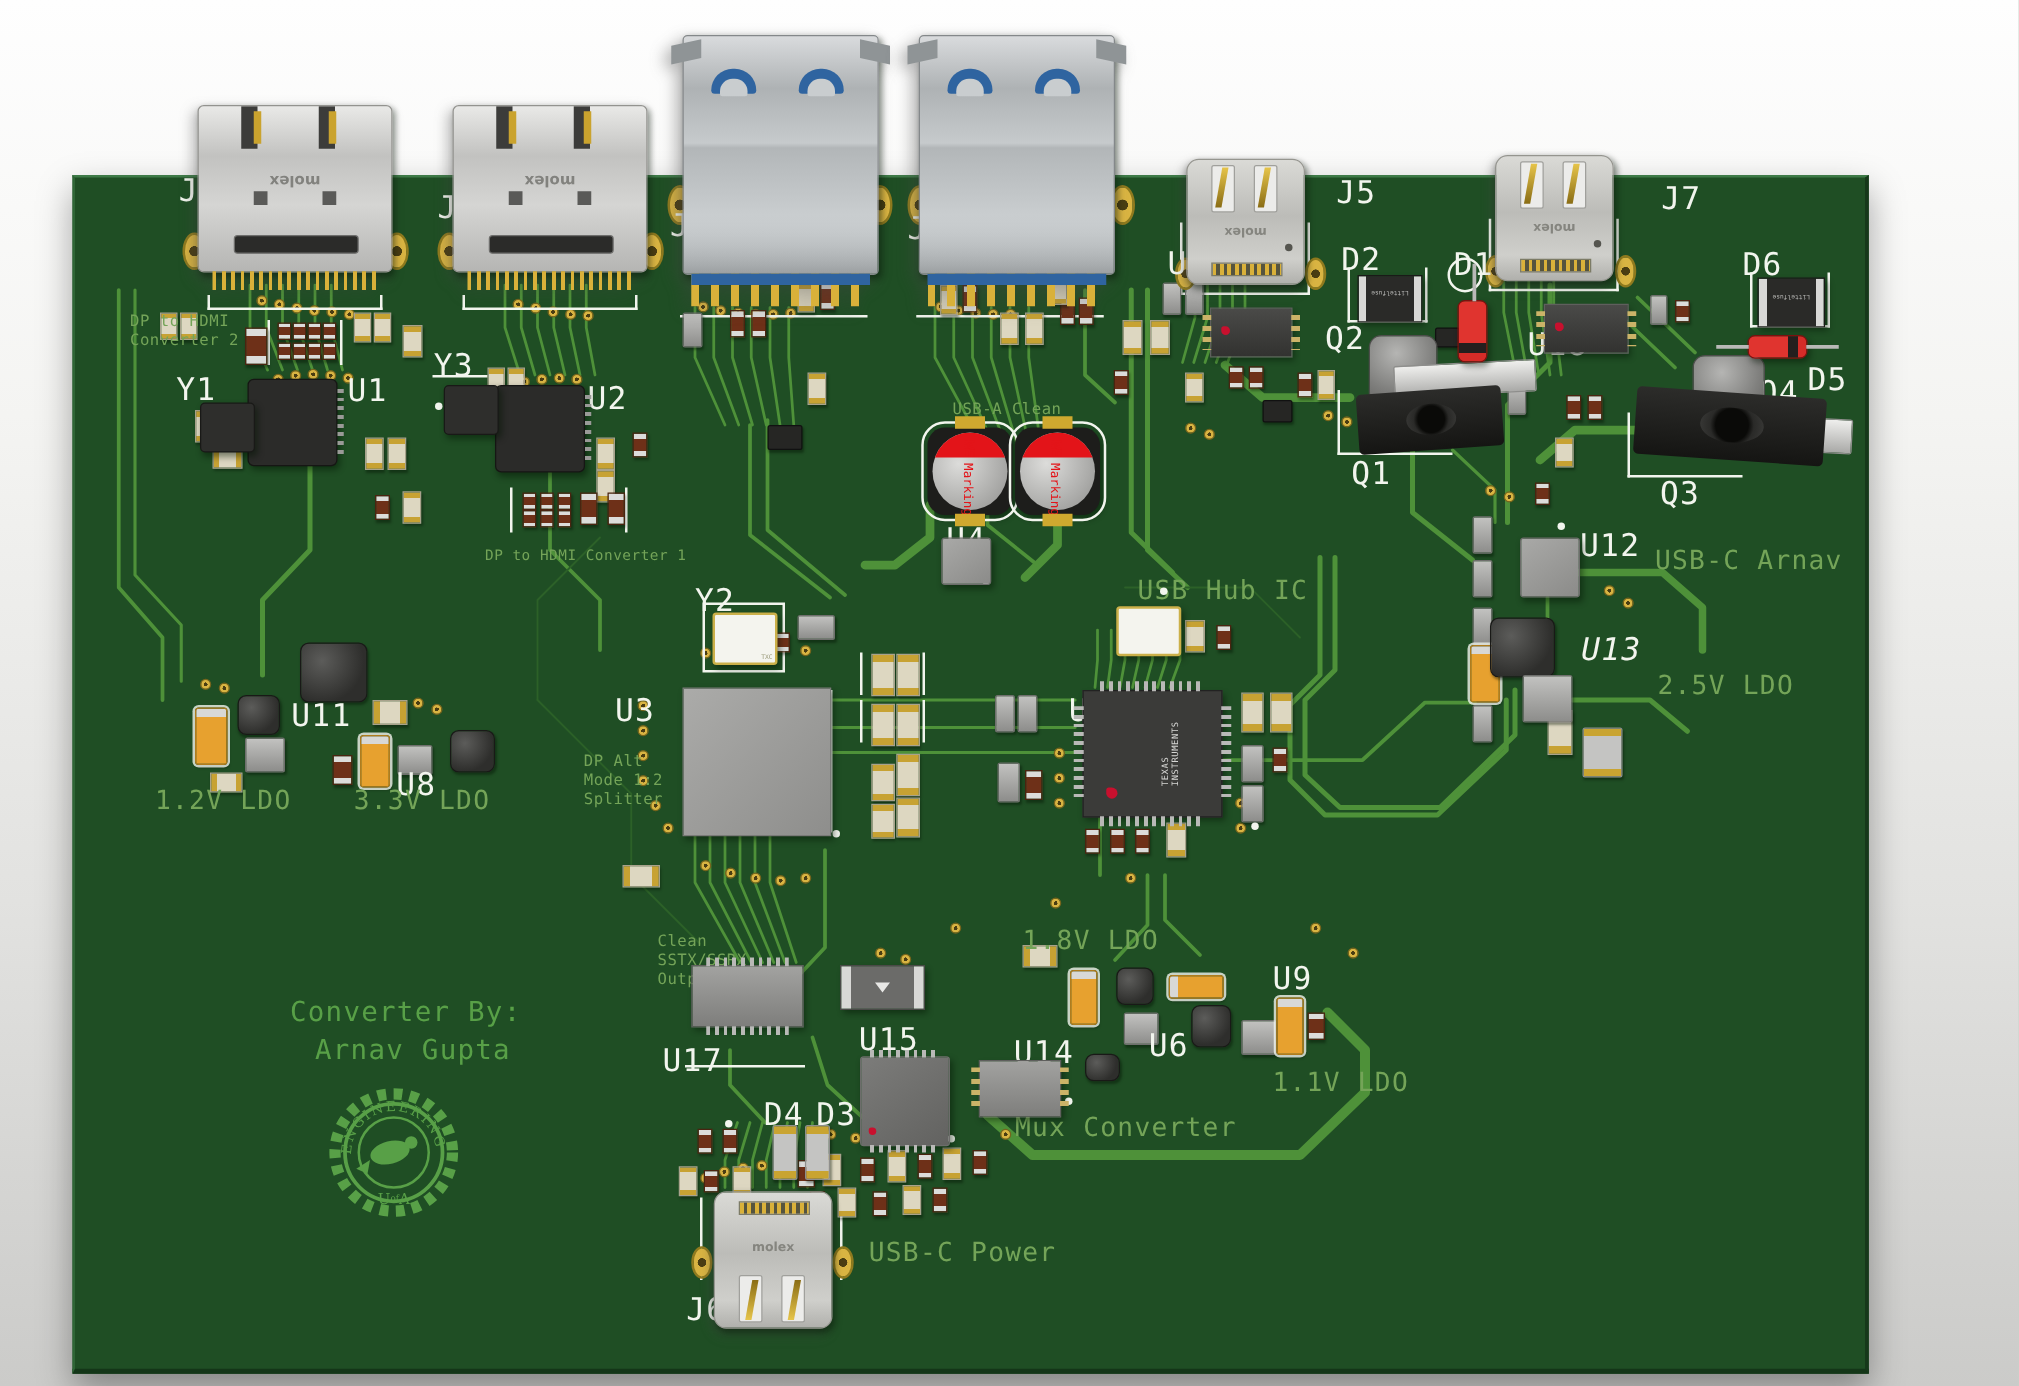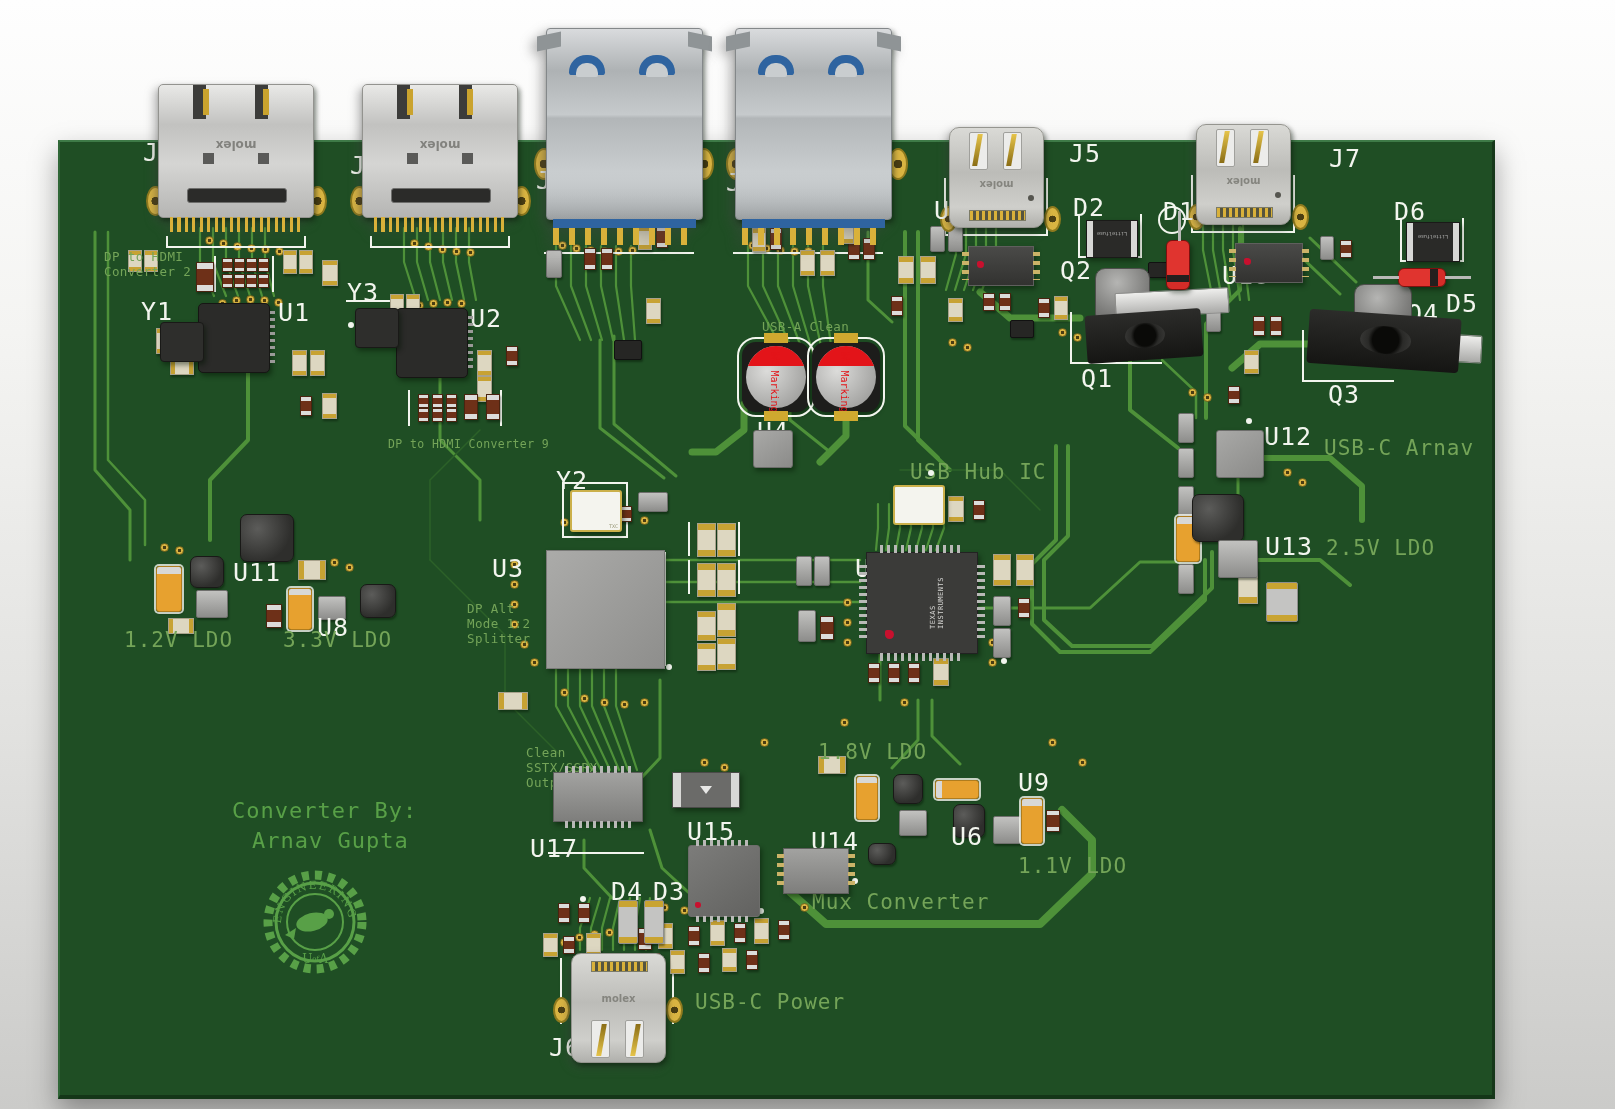--- a/index.html
+++ b/index.html
@@ -381,31 +381,31 @@
     <div class="refdes" style="left: 278px; top: 298px;">U1</div>
     <div class="refdes" style="left: 347px; top: 278px;">Y3</div>
     <div class="refdes" style="left: 470px; top: 304px;">U2</div>
     <div class="refdes" style="left: 757px; top: 417px;">U4</div>
     <div class="refdes" style="left: 556px; top: 466px;">Y2</div>
     <div class="refdes" style="left: 492px; top: 554px;">U3</div>
     <div class="refdes" style="left: 855px; top: 554px;">U5</div>
     <div class="refdes" style="left: 233px; top: 558px;">U11</div>
     <div class="refdes" style="left: 317px; top: 613px;">U8</div>
     <div class="refdes" style="left: 1264px; top: 422px;">U12</div>
-    <div class="refdes" style="left: 1265px; top: 532px;">U13</div>
+    <div class="refdes" style="left: 1265px; top: 505px; font-style: italic;">U13</div>
     <div class="refdes" style="left: 530px; top: 834px;">U17</div>
     <div class="refdes" style="left: 687px; top: 817px;">U15</div>
     <div class="refdes" style="left: 811px; top: 827px;">U14</div>
-    <div class="refdes" style="left: 919px; top: 822px; margin-left: 32px;">U6</div>
+    <div class="refdes" style="left: 919px; top: 822px;">U6</div>
     <div class="refdes" style="left: 1018px; top: 768px;">U9</div>
     <div class="refdes" style="left: 611px; top: 877px;">D4</div>
     <div class="refdes" style="left: 653px; top: 877px;">D3</div>
     <div class="note" style="left: 104px; top: 250px; font-size: 12.5px; letter-spacing: 0.4px;">DP to HDMI
 Converter 2</div>
-    <div class="note" style="left: 388px; top: 438px; font-size: 11.5px; letter-spacing: 0.4px;">DP to HDMI Converter 9</div>
+    <div class="note" style="left: 388px; top: 438px; font-size: 11.5px; letter-spacing: 0.4px;">DP to HDMI Converter 1</div>
     <div class="note" style="left: 762px; top: 320px; font-size: 12.5px; letter-spacing: 0.4px;">USB-A Clean</div>
     <div class="note" style="left: 910px; top: 460px; font-size: 21px; letter-spacing: 1px;">USB Hub IC</div>
     <div class="note" style="left: 1324px; top: 436px; font-size: 21px; letter-spacing: 1px;">USB-C Arnav</div>
     <div class="note" style="left: 1326px; top: 536px; font-size: 21px; letter-spacing: 1px;">2.5V LDO</div>
     <div class="note" style="left: 124px; top: 628px; font-size: 21px; letter-spacing: 1px;">1.2V LDO</div>
     <div class="note" style="left: 283px; top: 628px; font-size: 21px; letter-spacing: 1px;">3.3V LDO</div>
     <div class="note" style="left: 467px; top: 602px; font-size: 12.5px; letter-spacing: 0.4px;">DP Alt
 Mode 1:2
 Splitter</div>
     <div class="note" style="left: 526px; top: 746px; font-size: 12.5px; letter-spacing: 0.4px;">Clean

